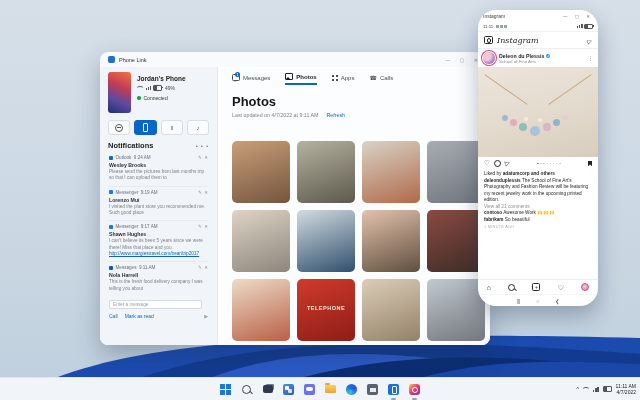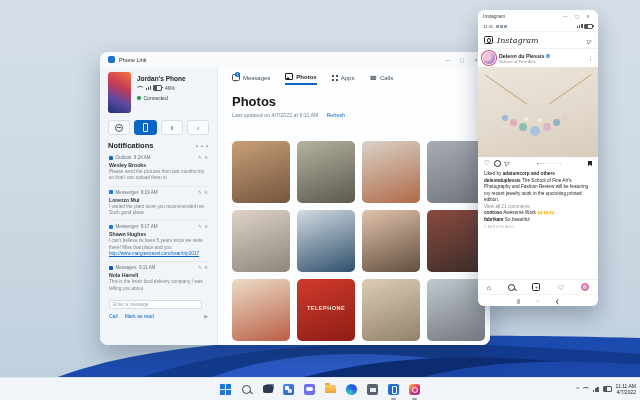--- a/index.html
+++ b/index.html
@@ -92,21 +92,21 @@
   .ic-apps{width:2px;height:2px;background:currentColor;box-shadow:4px 0 0 currentColor,0 4px 0 currentColor,4px 4px 0 currentColor;margin:0 4px 4px 0;}
   .ic-call{font-size:6px;line-height:1;}
   .ph-heading{font-size:13px;font-weight:bold;color:#161616;margin:9px 0 3px 14px;}
   .updated-row{display:flex;gap:8px;margin-left:14px;font-size:5.3px;color:#7c838b;align-items:center;}
   .refresh{color:#0b66c3;}
   .grid{position:absolute;left:14px;right:4px;top:74px;bottom:3px;display:grid;
     grid-template-columns:repeat(4,58px);grid-auto-rows:62px;gap:7px;overflow:hidden;}
   .tile{border-radius:5px;position:relative;overflow:hidden;}
   .tile-label{position:absolute;left:3px;top:26px;right:3px;text-align:center;color:#f4e8d8;font-size:5.5px;letter-spacing:.5px;font-weight:bold;}
   
-  .insta{position:absolute;left:478px;top:10px;width:120px;height:296px;background:#fff;border-radius:6px;
+  .insta{position:absolute;left:478px;top:10px;width:120px;height:296px;background:#fff;border-radius:18px;
     box-shadow:0 10px 22px rgba(30,45,70,.32);z-index:3;display:flex;flex-direction:column;overflow:hidden;}
   .ig-titlebar{height:12px;display:flex;align-items:center;padding:0 5px;flex:none;}
   .ig-wintitle{font-size:5px;color:#444;flex:1;}
   .ig-ctl{font-size:4.5px;color:#6d747c;letter-spacing:3px;}
   .ig-status{height:9px;display:flex;align-items:center;padding:0 5px;font-size:4.3px;color:#333;flex:none;border-bottom:1px solid #f2f2f2;}
   .ig-status .mini{display:flex;gap:1.5px;margin-left:3px;}
   .ig-status .mini i{width:2.5px;height:2.5px;background:#9aa2ab;display:block;}
   .ig-status .right{margin-left:auto;display:flex;gap:1.5px;align-items:center;}
   .ig-header{height:16px;display:flex;align-items:center;padding:0 6px;border-bottom:1px solid #efefef;flex:none;gap:4px;}
   .cam{width:7px;height:6px;border:1px solid #262626;border-radius:1.5px;position:relative;flex:none;}

